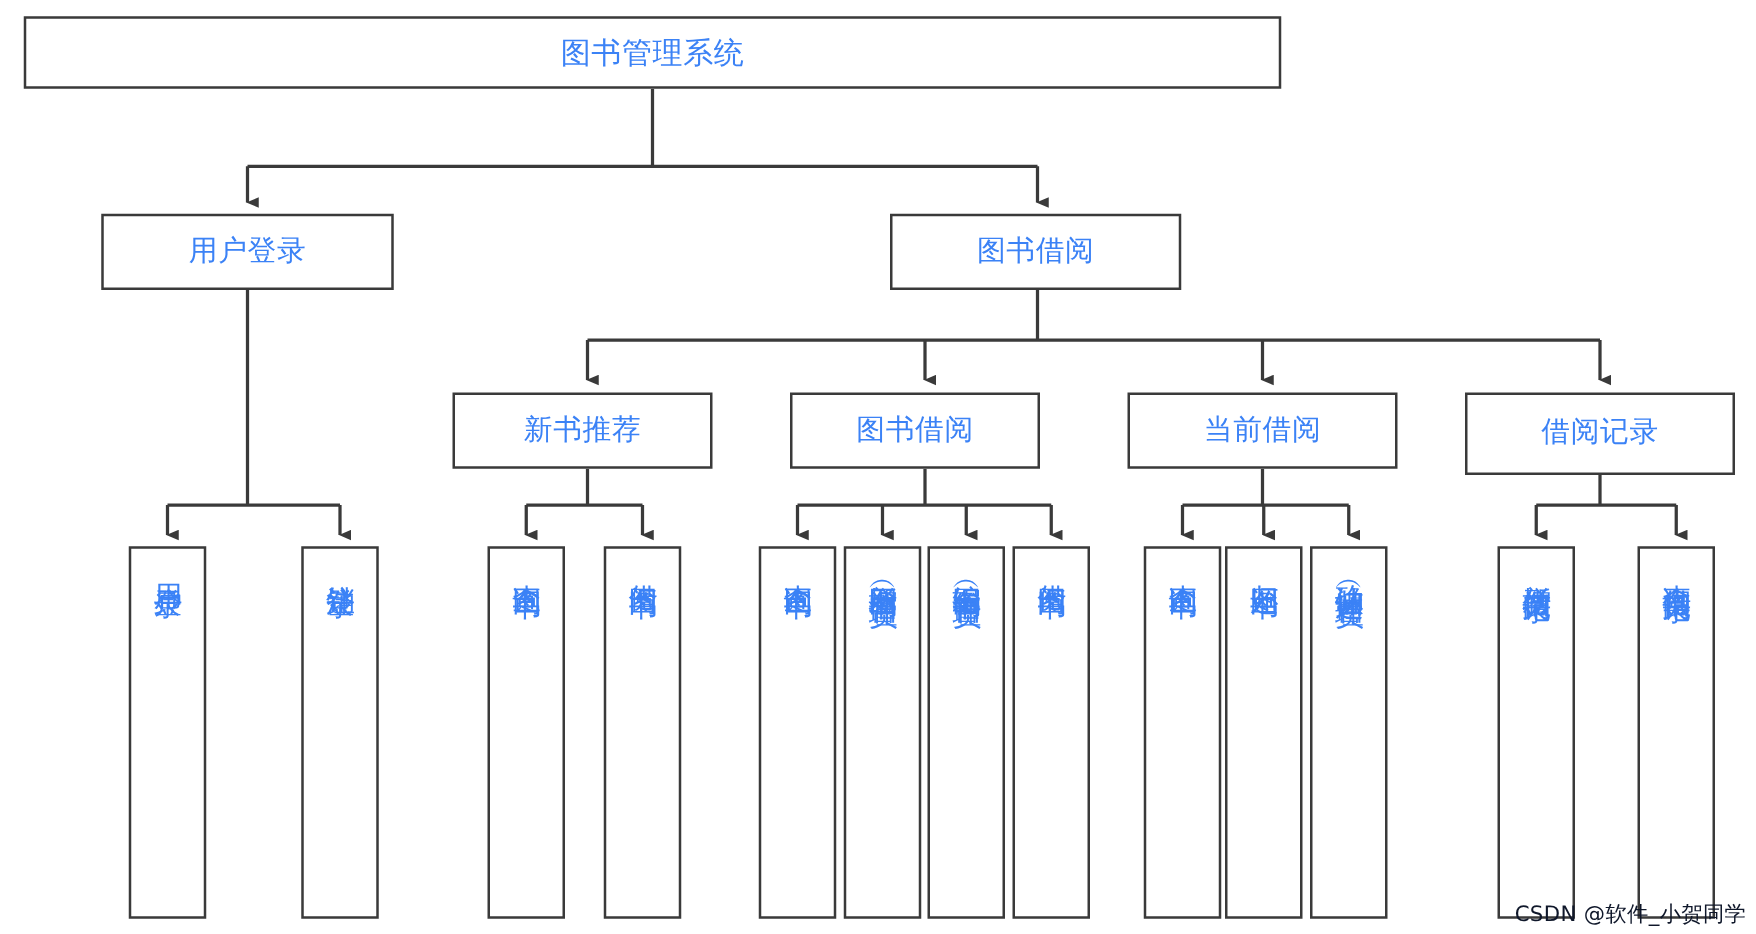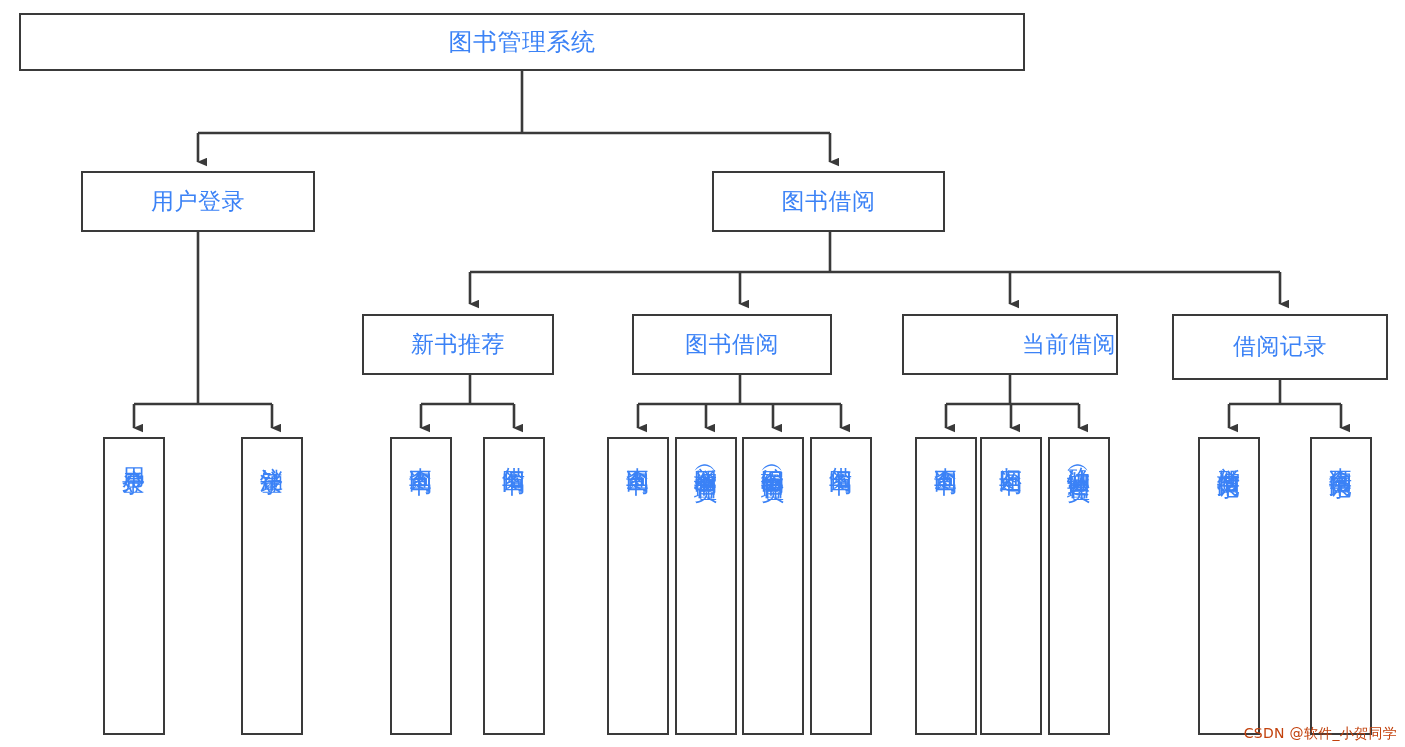--- a/index.html
+++ b/index.html
@@ -59,22 +59,22 @@
     text-orientation: upright;
     font-size: 23px;
     line-height: 1.05;
     letter-spacing: 2px;
     white-space: pre;
   }
   #watermark {
     position: absolute;
     right: 8px;
     bottom: 4px;
-    font-size: 14px;
-    color: #c2410c;
+    font-size: 17px;
+    color: #0f172a;
     z-index: 5;
     white-space: nowrap;
     letter-spacing: 0.3px;
   }
 </style>
 </head>
 <body>
 
 <div id="diagram-root">
 
@@ -132,27 +132,27 @@
     <span class="node-label">图书管理系统</span>
   </div>
 
   <div class="node horiz" style="left:81px; top:171px; width:234px; height:61px;">
     <span class="node-label">用户登录</span>
   </div>
   <div class="node horiz" style="left:712px; top:171px; width:233px; height:61px;">
     <span class="node-label">图书借阅</span>
   </div>
 
-  <div class="node horiz" style="left:362px; top:314px; width:192px; height:61px;">
+  <div class="node horiz" style="left:362px; top:314px; width:208px; height:61px;">
     <span class="node-label">新书推荐</span>
   </div>
   <div class="node horiz" style="left:632px; top:314px; width:200px; height:61px;">
     <span class="node-label">图书借阅</span>
   </div>
-  <div class="node horiz" style="left:902px; top:314px; width:216px; height:61px;justify-content:flex-end;">
+  <div class="node horiz" style="left:902px; top:314px; width:216px; height:61px;">
     <span class="node-label">当前借阅</span>
   </div>
   <div class="node horiz" style="left:1172px; top:314px; width:216px; height:66px;">
     <span class="node-label">借阅记录</span>
   </div>
 
   <div class="node vert" style="left:103px; top:437px; width:62px; height:298px;">
     <span class="node-label">用户登录</span>
   </div>
   <div class="node vert" style="left:241px; top:437px; width:62px; height:298px;">

